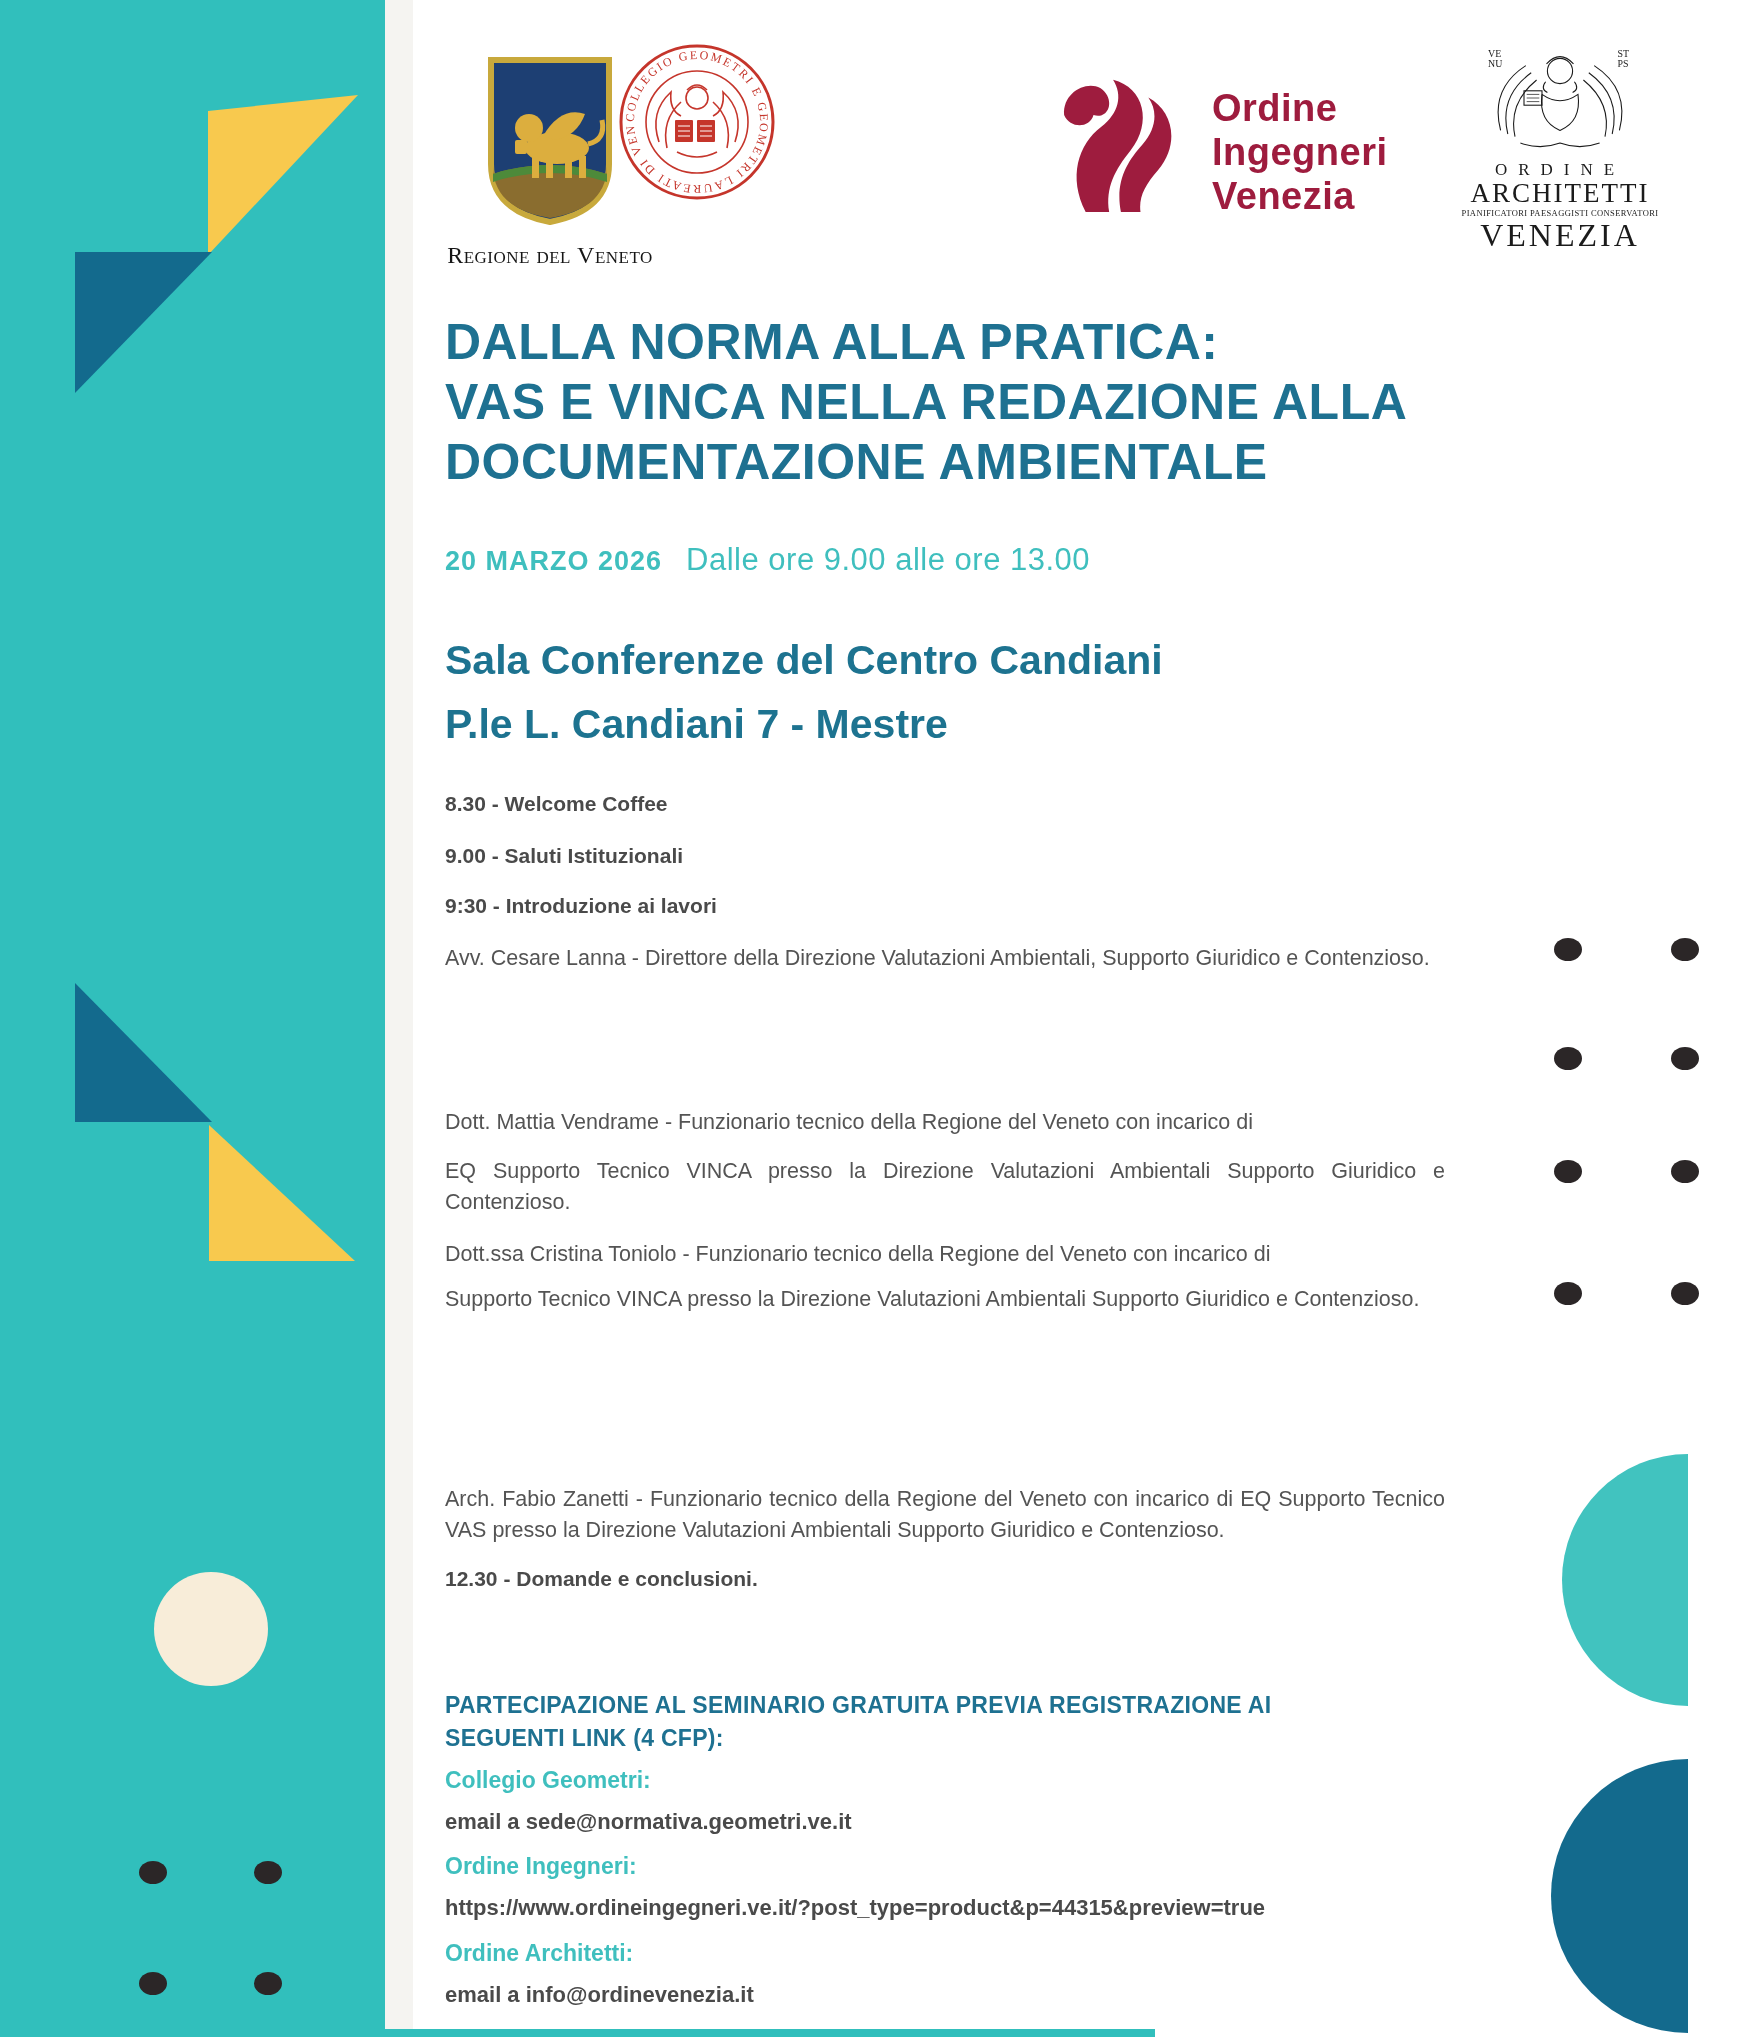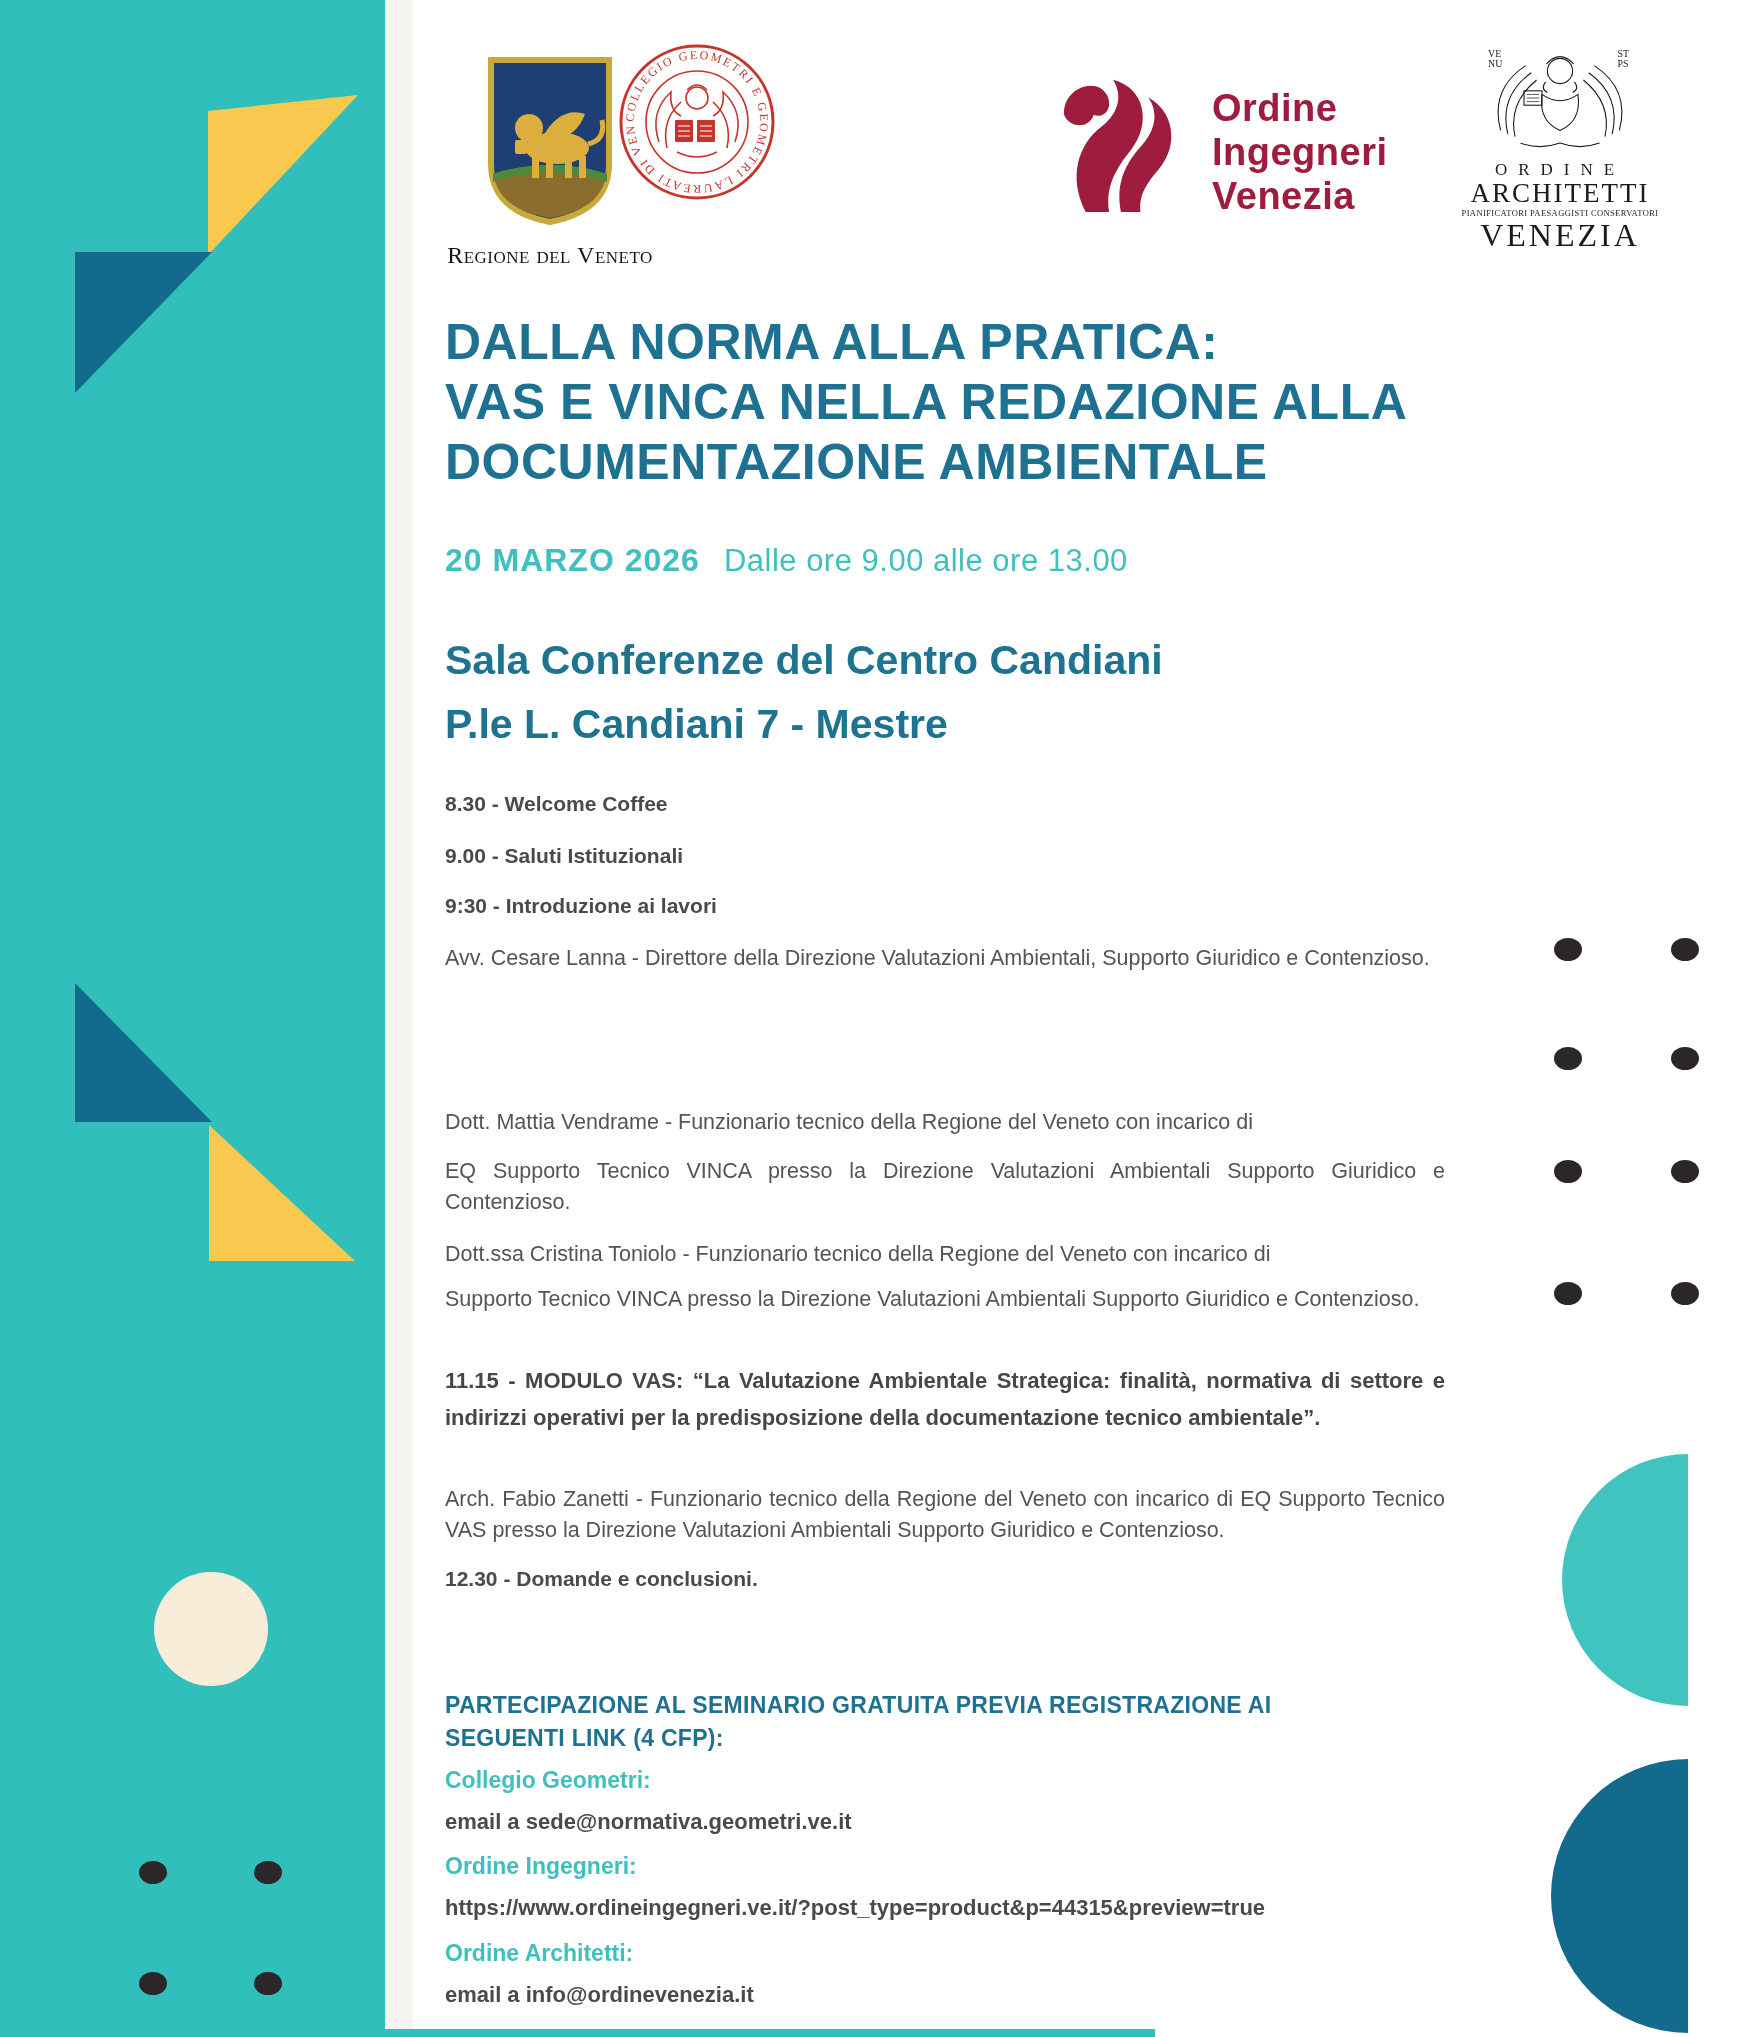--- a/index.html
+++ b/index.html
@@ -41,21 +41,21 @@
   .arch-l1{font-size:17px;letter-spacing:11px;margin-top:2px;}
   .arch-l2{font-size:27px;letter-spacing:2px;line-height:27px;}
   .arch-l3{font-size:8.5px;letter-spacing:0.4px;line-height:12px;}
   .arch-l4{font-size:32px;letter-spacing:3px;line-height:32px;}
 
   
   .content{position:absolute;left:445px;top:0;width:1000px;height:2037px;}
   .content > *{position:absolute;margin:0;}
   .title{top:312px;font-size:50px;font-weight:bold;line-height:60px;color:#1e7191;letter-spacing:0.5px;}
   .daterow{top:542px;display:flex;align-items:baseline;color:#3fbfbe;}
-  .date-big{font-size:32px;font-weight:bold;letter-spacing:1px;}
+  .date-big{font-size:27px;font-weight:bold;letter-spacing:1px;}
   .date-time{font-size:31px;font-weight:normal;margin-left:24px;letter-spacing:0.5px;}
   .venue{top:628px;font-size:41px;font-weight:bold;line-height:64px;color:#1d7390;}
 
   .slot{font-size:21px;font-weight:bold;color:#4a4a4a;width:1000px;}
   .para{font-size:21.5px;color:#545454;line-height:31px;text-align:justify;width:1000px;}
   .module{font-size:22px;font-weight:bold;color:#474747;line-height:37px;text-align:justify;width:1000px;}
   #si0{top:792px}#si1{top:844px}#si2{top:894px}#si3{top:943px}#si4{top:1018px}
   #si5{top:1107px}#si6{top:1156px}#si7{top:1239px}#si8{top:1284px}#si9{top:1362px}
   #si10{top:1484px}#si11{top:1567px}#si12{top:1617px}
 
@@ -207,21 +207,20 @@
     </div>
 
     <p id="si0" class="slot">8.30 - Welcome Coffee</p>
     <p id="si1" class="slot">9.00 - Saluti Istituzionali</p>
     <p id="si2" class="slot">9:30 - Introduzione ai lavori</p>
     <p id="si3" class="para">Avv. Cesare Lanna - Direttore della Direzione Valutazioni Ambientali, Supporto Giuridico e Contenzioso.</p>
     <p id="si5" class="para">Dott. Mattia Vendrame - Funzionario tecnico della Regione del Veneto con incarico di</p>
     <p id="si6" class="para">EQ Supporto Tecnico VINCA presso la Direzione Valutazioni Ambientali Supporto Giuridico e Contenzioso.</p>
     <p id="si7" class="para">Dott.ssa Cristina Toniolo - Funzionario tecnico della Regione del Veneto con incarico di</p>
     <p id="si8" class="para">Supporto Tecnico VINCA  presso la Direzione Valutazioni Ambientali Supporto Giuridico e Contenzioso.</p>
-    <p id="si9" class="module">11.15 - MODULO VAS: “La Valutazione Ambientale Strategica: finalità, normativa di settore e indirizzi operativi per la predisposizione della documentazione tecnico ambientale”.</p>
     <p id="si10" class="para">Arch. Fabio Zanetti - Funzionario tecnico della Regione del Veneto con incarico di  EQ Supporto Tecnico VAS presso la Direzione Valutazioni Ambientali Supporto Giuridico e Contenzioso.</p>
     <p id="si11" class="slot">12.30 - Domande e conclusioni.</p>
 
     <p class="reg-heading">PARTECIPAZIONE AL SEMINARIO GRATUITA PREVIA REGISTRAZIONE AI SEGUENTI LINK (4 CFP):</p>
     <p id="rl0" class="reg-label">Collegio Geometri:</p>
     <p id="rv0" class="reg-value">email a sede@normativa.geometri.ve.it</p>
     <p id="rl1" class="reg-label">Ordine Ingegneri:</p>
     <p id="rv1" class="reg-value">https://www.ordineingegneri.ve.it/?post_type=product&amp;p=44315&amp;preview=true</p>
     <p id="rl2" class="reg-label">Ordine Architetti:</p>
     <p id="rv2" class="reg-value">email a info@ordinevenezia.it</p>

